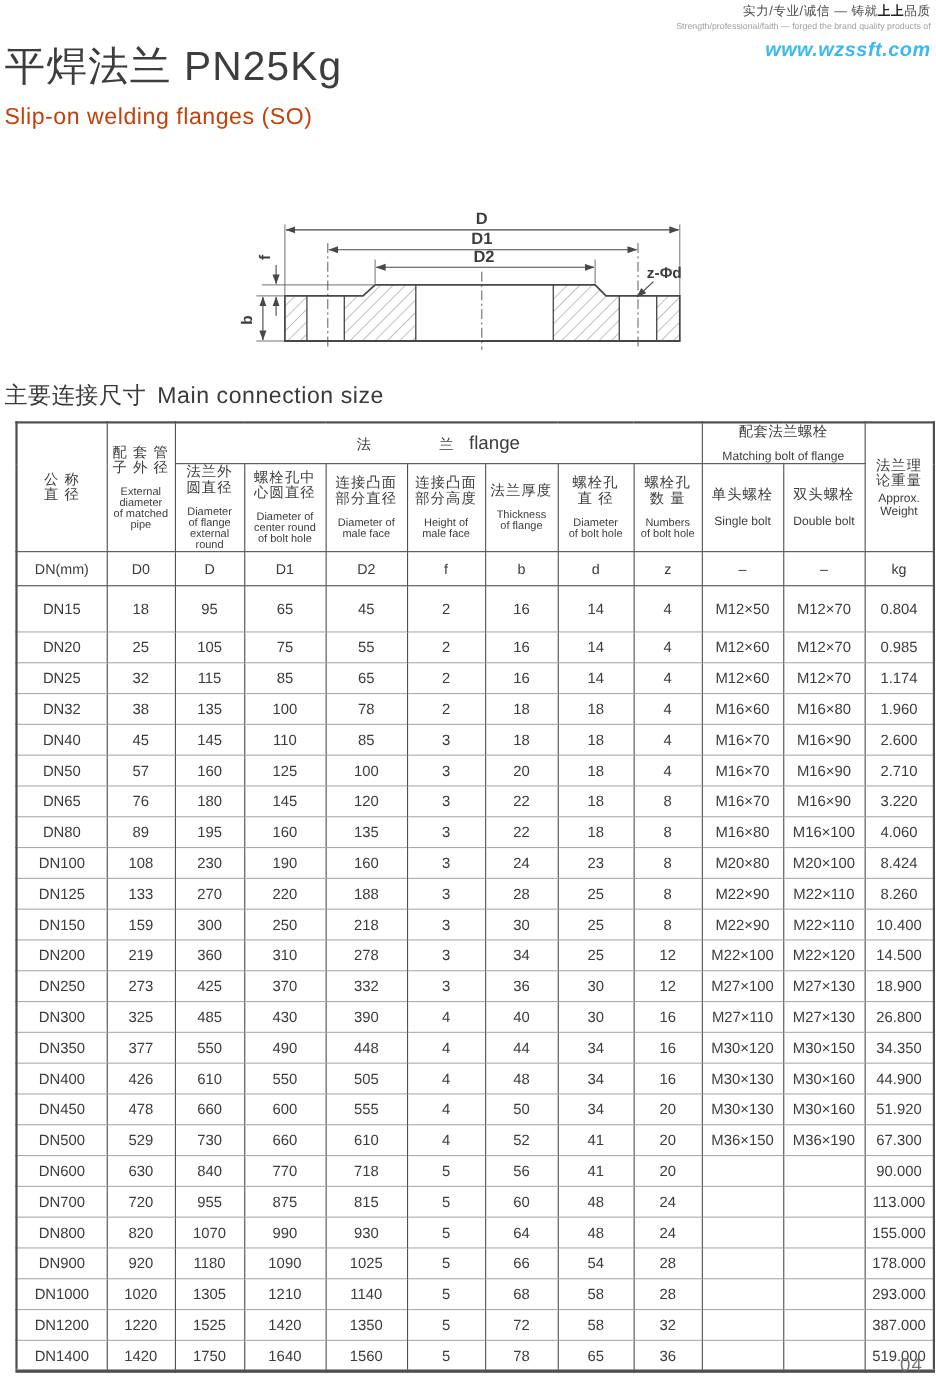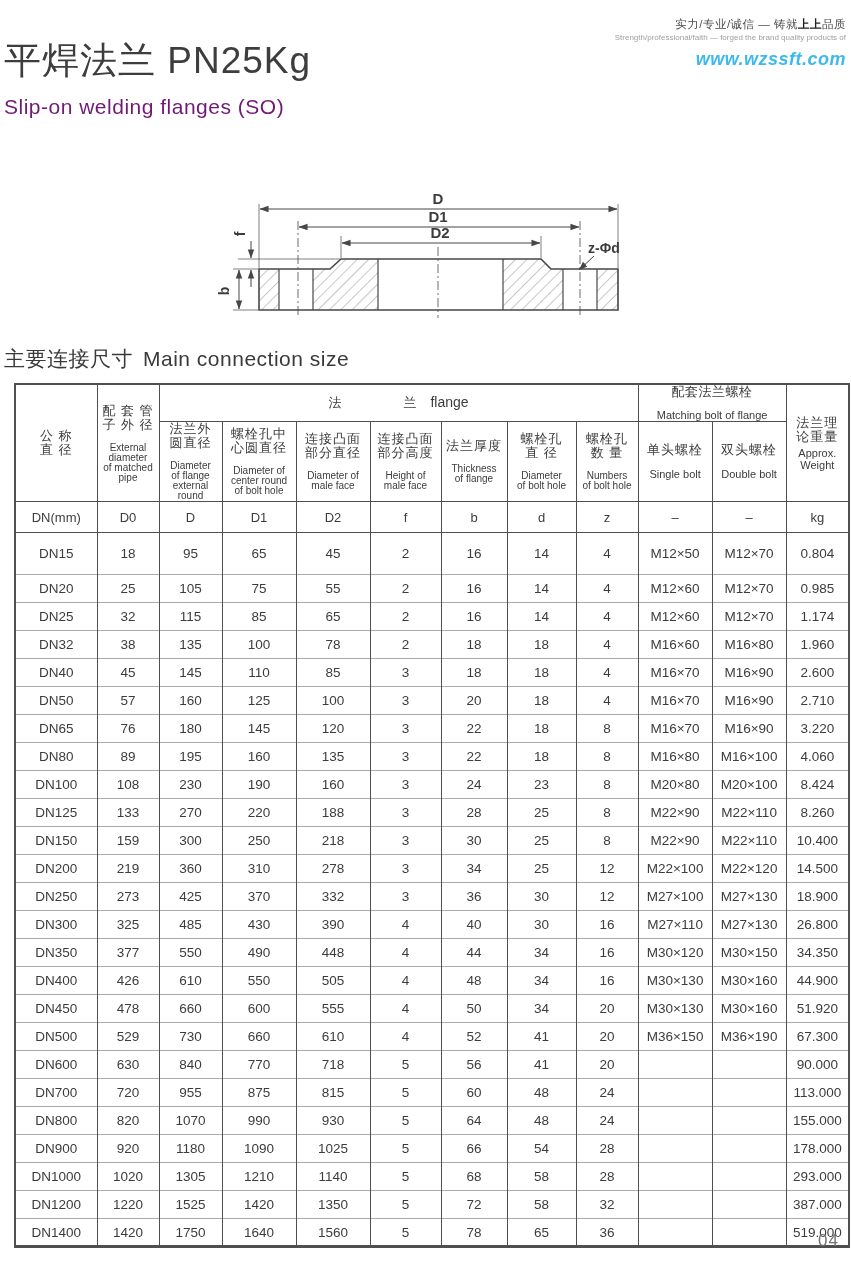--- a/index.html
+++ b/index.html
@@ -4,30 +4,30 @@
 <style>
   * { margin:0; padding:0; box-sizing:border-box; }
   html,body { background:#ffffff; }
   body {
     width:851px; height:1261px; position:relative;
     font-family:"Liberation Sans","DejaVu Sans",sans-serif;
     color:#3c3c3c; overflow:hidden;
   }
 
   
-  .topbar { position:absolute; top:17px; right:5px; text-align:right; }
+  .topbar { position:absolute; top:3px; right:5px; text-align:right; }
   .slogan-cn { font-size:11.5px; color:#4c4c4c; letter-spacing:0.5px; }
   .slogan-cn b { color:#222; }
   .slogan-en { font-size:8px; color:#a0a0a0; margin-top:1px; }
   .website { font-size:18px; color:#3db9ea; font-style:italic; font-weight:bold; margin-top:7px; letter-spacing:0.5px; }
 
   
   .title-block { position:absolute; left:4px; top:36px; }
   .page-title { font-size:37px; font-weight:500; color:#3d3d3d; letter-spacing:1px;text-align:center; }
-  .page-subtitle { font-size:21px; font-weight:400; color:#701a75; margin-top:9px; letter-spacing:0.5px; }
+  .page-subtitle { font-size:21px; font-weight:400; color:#c2410c; margin-top:9px; letter-spacing:0.5px; }
 
   
   .drawing { position:absolute; left:218px; top:183px; width:440px; height:148px; }
   .drawing text { fill:#3d3d3d; font-weight:600; font-family:"Liberation Sans","DejaVu Sans",sans-serif; }
 
   
   .section-title { position:absolute; left:4px; top:345px; font-size:21px; color:#3a3a3a; letter-spacing:0.5px; }
   .section-title .cn-part { font-weight:500; margin-right:10px;font-family:Liberation Serif, serif; }
   .section-title .en-part { font-weight:400; }
 
@@ -39,21 +39,21 @@
   }
   .spec th, .spec td { padding:0; text-align:center; vertical-align:middle; overflow:hidden; }
   .spec th { font-weight:normal; border:1px solid #4f4f4f; }
   .spec .rowA th { height:32px; }
   .spec .rowB th { height:68px; }
   .cn { display:block; font-size:13px; line-height:14px; white-space:pre-line; letter-spacing:1px; }
   .en { display:block; font-size:10px; line-height:10px; white-space:pre-line; letter-spacing:0; margin-top:11px; }
   .flange-group { display:flex; justify-content:center; align-items:baseline; }
   .flange-group .g1 { margin-right:62px; font-size:13px; }
   .flange-group .g2 { font-size:13px; }
-  .flange-group .g3 { margin-left:14px; font-size:14px; }
+  .flange-group .g3 { margin-left:14px; font-size:17px; }
   .spec td.sym {
     height:31px; font-size:13px;
     border-left:1px solid #4f4f4f; border-right:1px solid #4f4f4f;
     border-top:1px solid #4f4f4f; border-bottom:1px solid #4f4f4f;
   }
   .spec tbody td {
     height:28px; font-size:13.5px;
     border-left:1px solid #4f4f4f; border-right:1px solid #4f4f4f;
     border-top:1px solid #ababab;
   }

